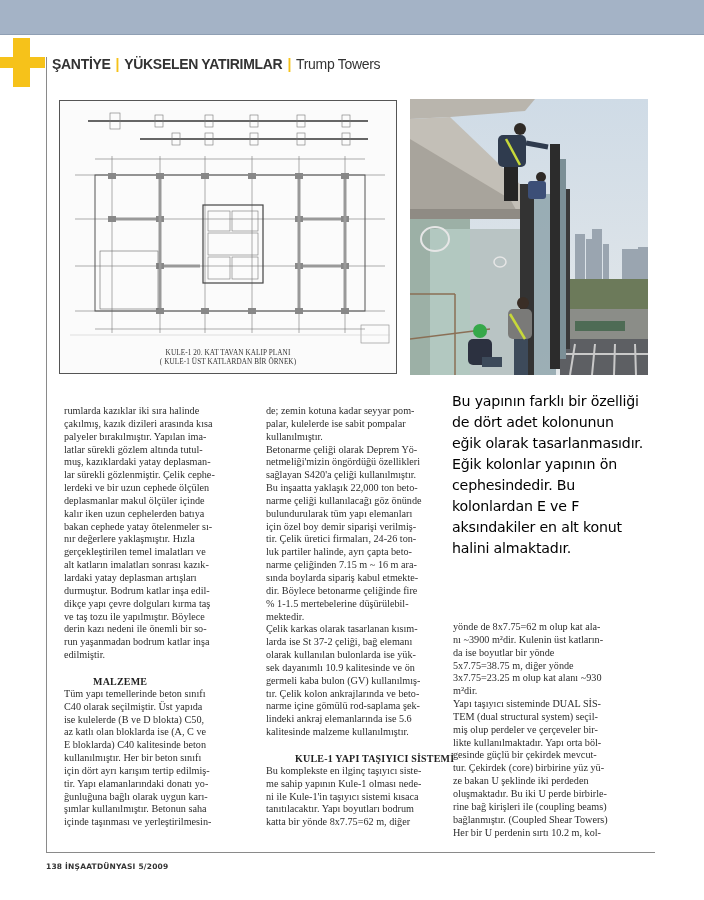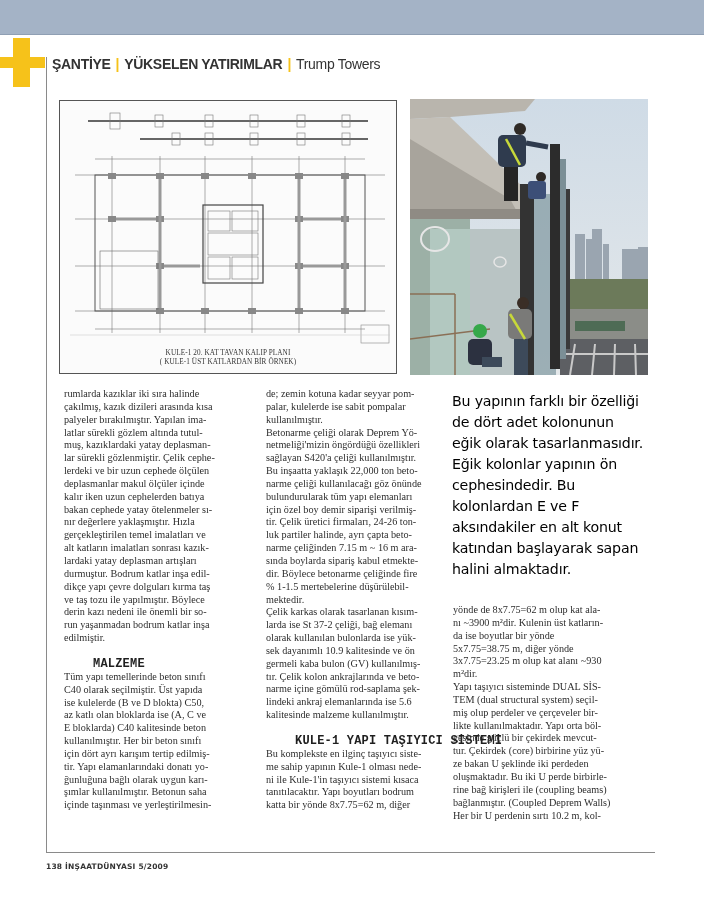--- a/index.html
+++ b/index.html
@@ -17,26 +17,26 @@
     .header .h-bold { font-weight: bold; }
     .header .h-sep { color: #f6c21a; font-weight: bold; margin: 0 5px; }
     .header .h-light { font-weight: normal; }
 
     .drawing { position: absolute; left: 59px; top: 100px; width: 338px; height: 274px; border: 1px solid #555; background: #fbfbfb; overflow: hidden; }
     .drawing svg { position: absolute; left: 0; top: 0; }
     .drawing .caption { position: absolute; left: 0; top: 248px; width: 100%; text-align: center; font-family: "Liberation Serif", serif; font-size: 7.2px; line-height: 8.5px; color: #333; letter-spacing: 0.1px; }
 
     .photo { position: absolute; left: 410px; top: 99px; width: 238px; height: 276px; overflow: hidden; background: #c7d3dc; }
 
-    .col { position: absolute; font-family: "Liberation Serif", serif; font-size: 10.2px; line-height: 12.85px; color: #2d2d2d; text-align: left; }
+    .col { position: absolute; font-family: "Liberation Serif", serif; font-size: 10.2px; line-height: 12.85px; color: #2d2d2d; text-align: left; margin-top: 17px; }
     .col p { margin: 0; white-space: nowrap; }
     .col1 { left: 64px; top: 388px; width: 170px; }
     .col2 { left: 266px; top: 388px; width: 172px; }
     .col3 { left: 453px; top: 604px; width: 200px; }
-    .subhead { font-family: Liberation Mono, monospace; font-weight: bold; font-size: 12px; color: #1f1f1f; letter-spacing: 0.2px; line-height: 13px; padding-left: 29px; }
+    .subhead { font-family: Liberation Serif, serif; font-weight: bold; font-size: 10px; color: #1f1f1f; letter-spacing: 0.2px; line-height: 13px; padding-left: 29px; }
     .gap { height: 13px; }
 
     .pullquote { position: absolute; left: 452px; top: 391px; width: 215px; font-family: "DejaVu Sans", sans-serif; font-size: 14.2px; line-height: 21px; color: #000000; letter-spacing: -0.2px; }
     .pullquote p { white-space: nowrap; }
 
     .footer { position: absolute; left: 46px; top: 862px; font-family: "DejaVu Sans", sans-serif; font-size: 7.5px; font-weight: bold; color: #333; letter-spacing: 0.2px; white-space: nowrap; }
     .footer span { margin-right: 0; }
   </style>
 </head>
 <body>
@@ -283,41 +283,40 @@
 </div>
 
 <div class="pullquote">
   <p>Bu yapının farklı bir özelliği</p>
   <p>de dört adet kolonunun</p>
   <p>eğik olarak tasarlanmasıdır.</p>
   <p>Eğik kolonlar yapının ön</p>
   <p>cephesindedir. Bu</p>
   <p>kolonlardan E ve F</p>
   <p>aksındakiler en alt konut</p>
-  <p>katından başlayarak sapan</p>
   <p>halini almaktadır.</p>
 </div>
 
 <div class="col col3">
   <p>yönde de 8x7.75=62 m  olup kat ala-</p>
   <p>nı ~3900 m²dir. Kulenin üst katların-</p>
   <p>da ise boyutlar bir yönde</p>
   <p>5x7.75=38.75 m, diğer yönde</p>
   <p>3x7.75=23.25 m olup kat alanı ~930</p>
   <p>m²dir.</p>
   <p>Yapı taşıyıcı sisteminde DUAL SİS-</p>
   <p>TEM (dual structural system) seçil-</p>
   <p>miş olup perdeler ve çerçeveler bir-</p>
   <p>likte kullanılmaktadır. Yapı orta böl-</p>
   <p>gesinde güçlü bir çekirdek mevcut-</p>
   <p>tur. Çekirdek (core) birbirine yüz yü-</p>
   <p>ze bakan U şeklinde iki perdeden</p>
   <p>oluşmaktadır. Bu iki U perde birbirle-</p>
   <p>rine bağ kirişleri ile (coupling beams)</p>
-  <p>bağlanmıştır. (Coupled Deprem Walls)</p>
+  <p>bağlanmıştır. (Coupled Shear Towers)</p>
   <p>Her bir U perdenin sırtı 10.2 m, kol-</p>
 </div>
 
 <div class="footer">
   <span>138</span>
   <span>İNŞAATDÜNYASI</span>
   <span>5/2009</span>
 </div>
 
 </body></html>

